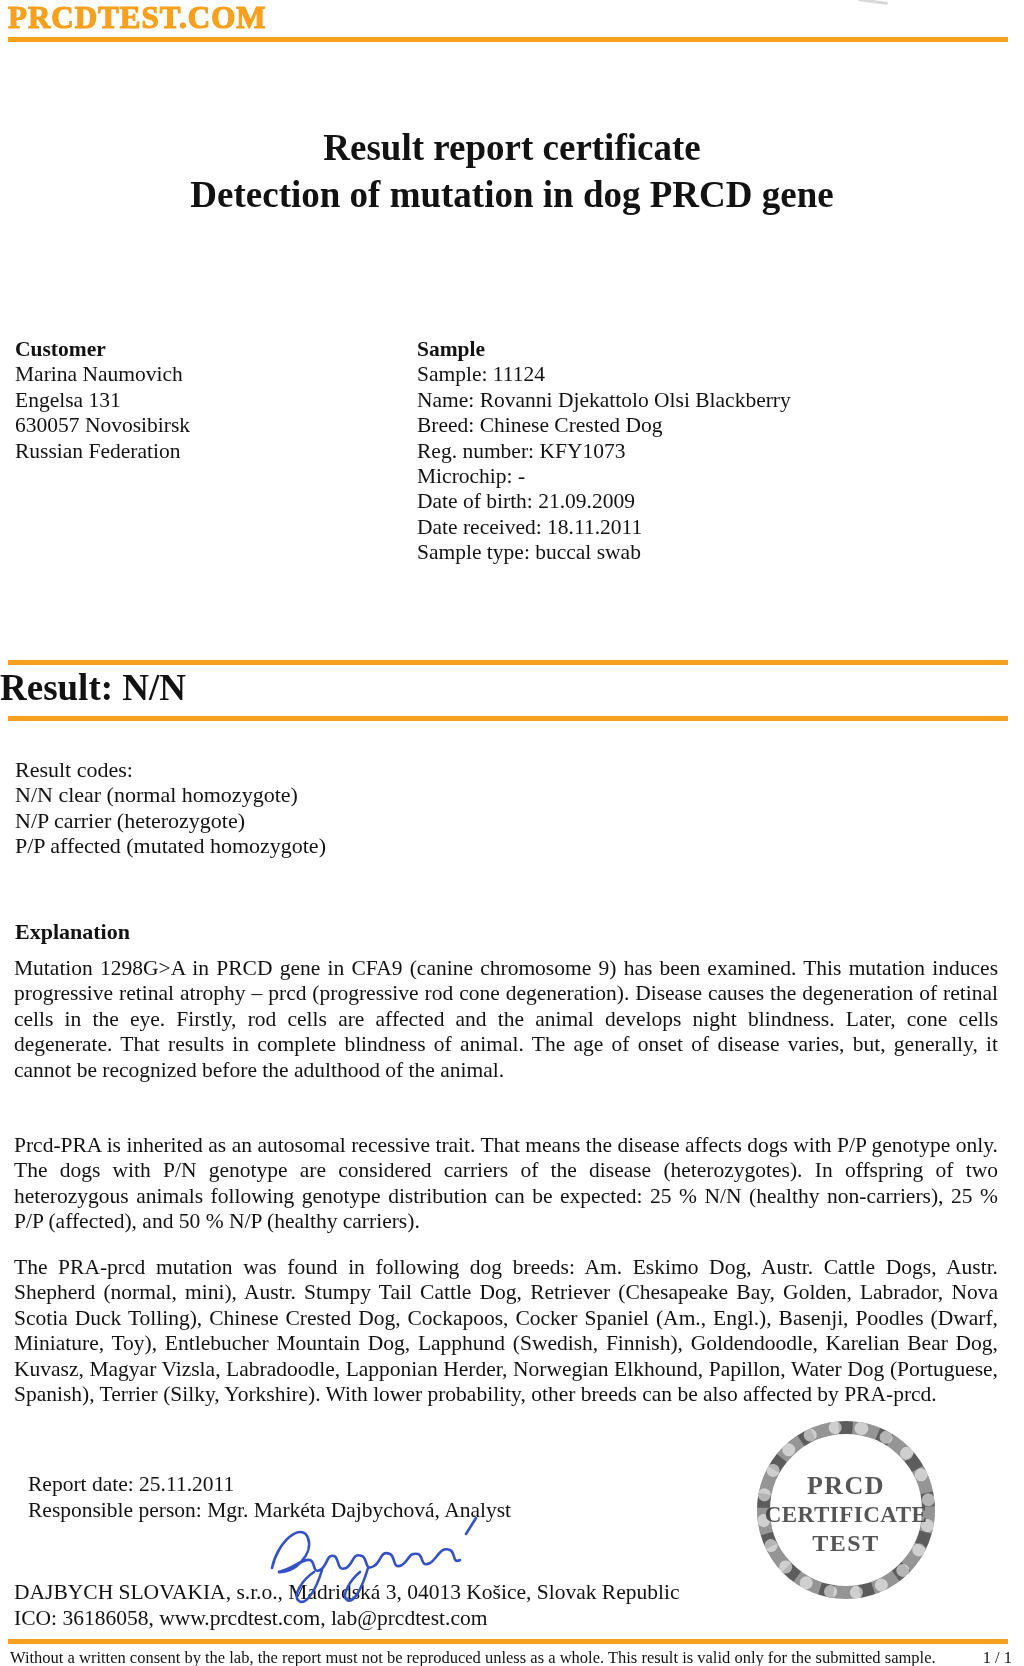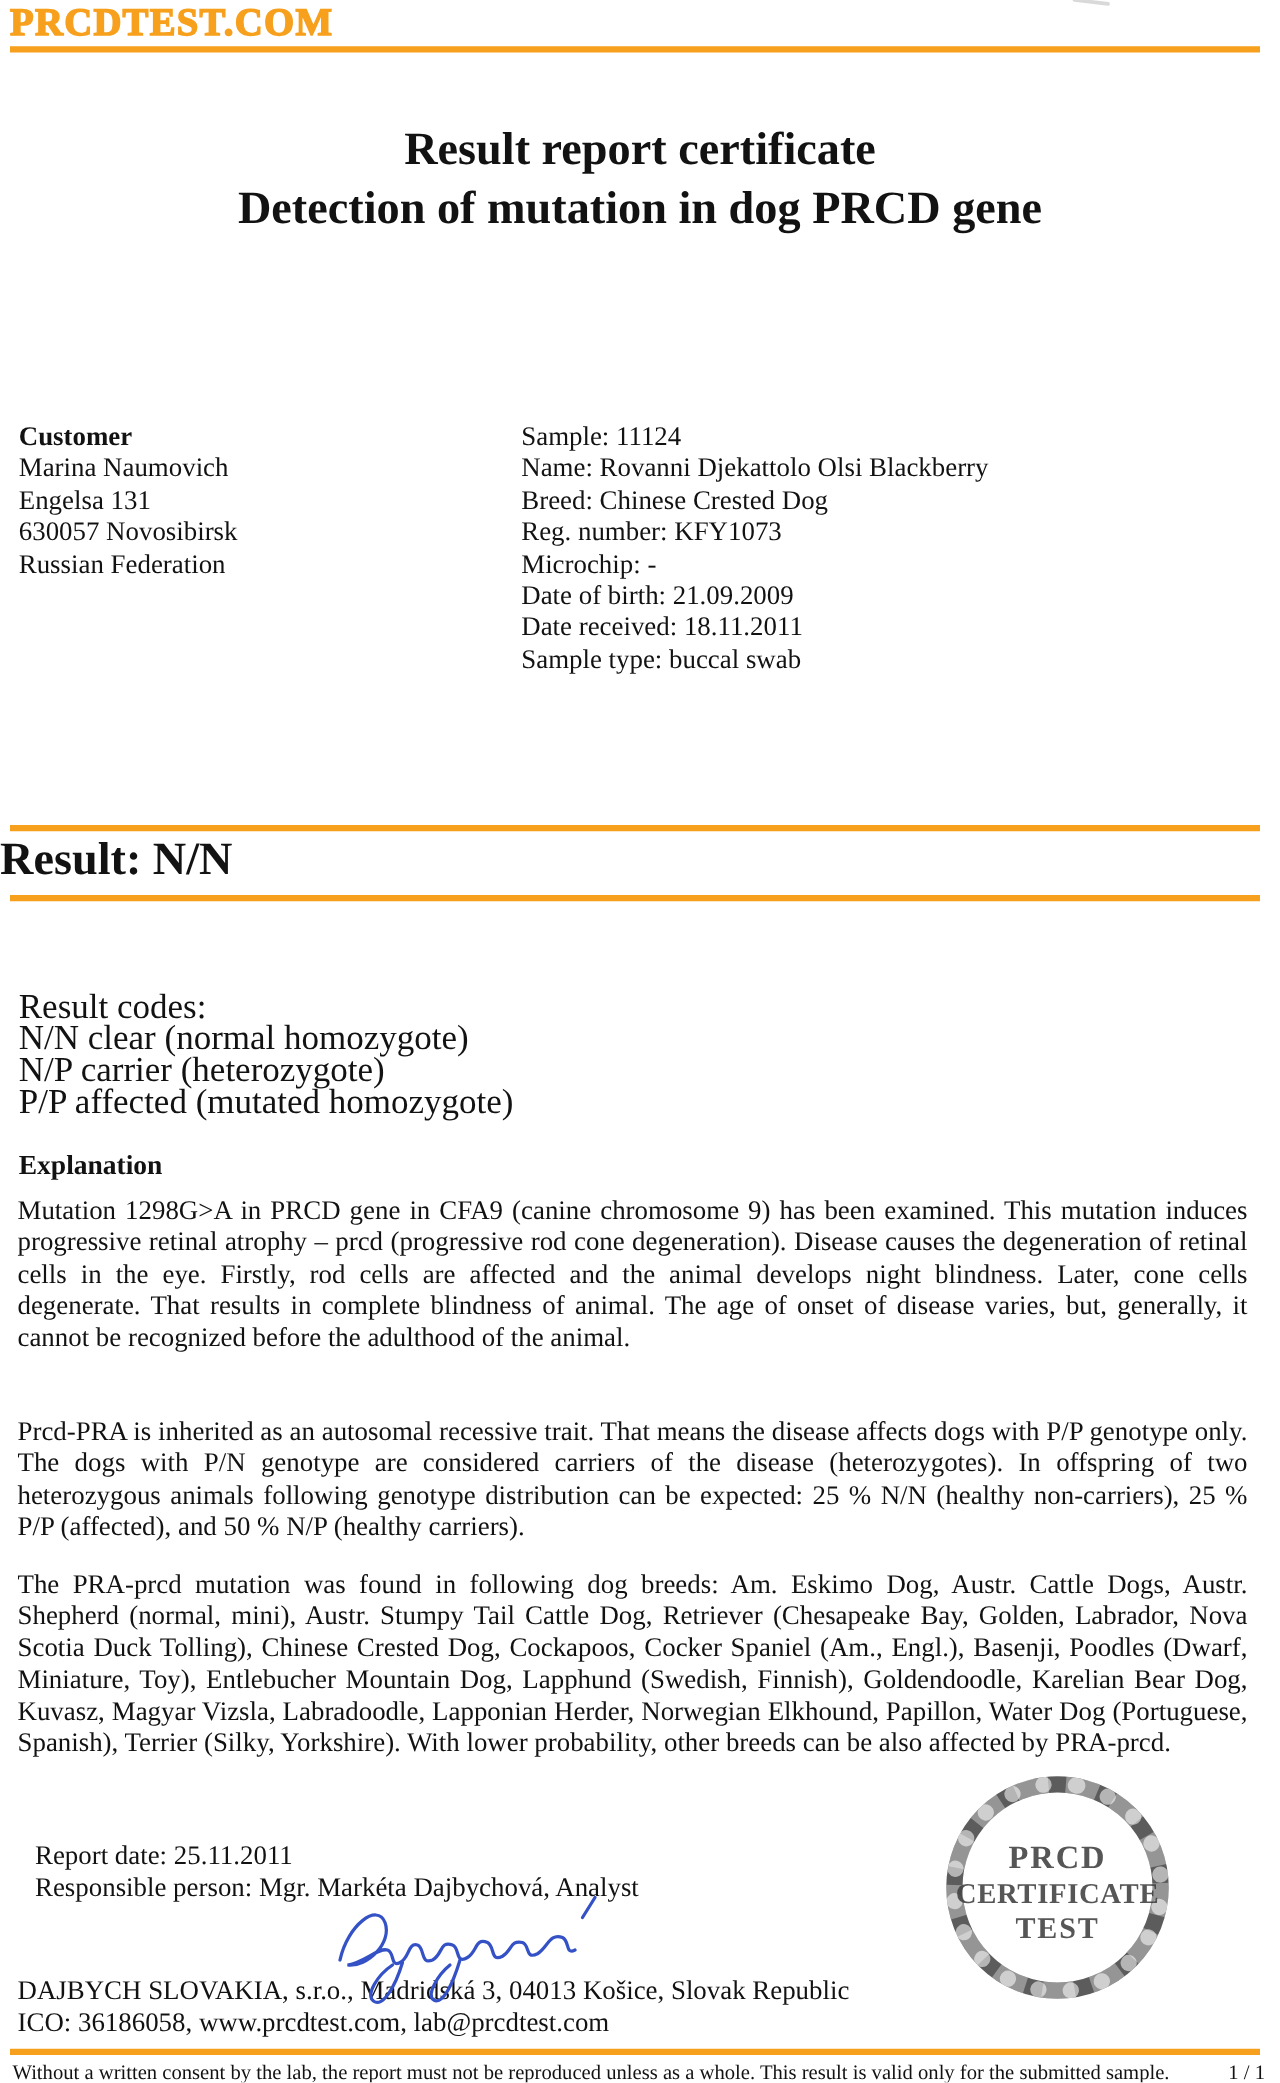--- a/index.html
+++ b/index.html
@@ -27,32 +27,32 @@
   .scan-artifact{
     position:absolute;left:858px;top:0px;width:30px;height:3px;
     background:#b9b9b9;opacity:.55;border-radius:3px;transform:rotate(7deg);
   }
   .rule{position:absolute;left:8px;width:1000px;height:5px;background:var(--accent);}
   .rule-top{top:37px;}
   .rule-result-1{top:660px;}
   .rule-result-2{top:716px;}
   .rule-bottom{top:1639px;}
   .title{
-    position:absolute;left:0;right:0;top:96px;
+    position:absolute;left:0;right:0;top:124px;
     text-align:center;font-size:37px;font-weight:bold;line-height:47px;
   }
   .info-block{position:absolute;top:337px;font-size:21.5px;line-height:25.4px;}
   .info-customer{left:15px;}
   .info-sample{left:417px;}
   .info-heading{font-weight:bold;}
   .result-headline{
     position:absolute;left:0;right:0;top:666px;
     text-align:left;font-size:37px;font-weight:bold;
   }
-  .codes-block{position:absolute;left:15px;top:793px;font-size:28px;line-height:25.4px;}
+  .codes-block{position:absolute;left:15px;top:757px;font-size:22px;line-height:25.4px;}
   .explanation-heading{position:absolute;left:15px;top:919px;font-size:22px;font-weight:bold;}
   .para{
     position:absolute;left:14px;width:984px;
     font-size:21.5px;line-height:25.4px;text-align:justify;
   }
   .para-1{top:956px;}
   .para-2{top:1133px;}
   .para-3{top:1255px;}
   .report-block{position:absolute;left:28px;top:1472px;font-size:21.5px;line-height:25.8px;}
   .signature{position:absolute;left:258px;top:1512px;width:240px;height:100px;z-index:3;}
@@ -99,20 +99,21 @@
 
   <div class="info-block info-customer">
     <div class="info-heading">Customer</div>
     <div>Marina Naumovich</div>
     <div>Engelsa 131</div>
     <div>630057 Novosibirsk</div>
     <div>Russian Federation</div>
   </div>
 
   <div class="info-block info-sample">
+    <div class="info-heading">Sample</div>
     <div>Sample: 11124</div>
     <div>Name: Rovanni Djekattolo Olsi Blackberry</div>
     <div>Breed: Chinese Crested Dog</div>
     <div>Reg. number: KFY1073</div>
     <div>Microchip: -</div>
     <div>Date of birth: 21.09.2009</div>
     <div>Date received: 18.11.2011</div>
     <div>Sample type: buccal swab</div>
   </div>
 

